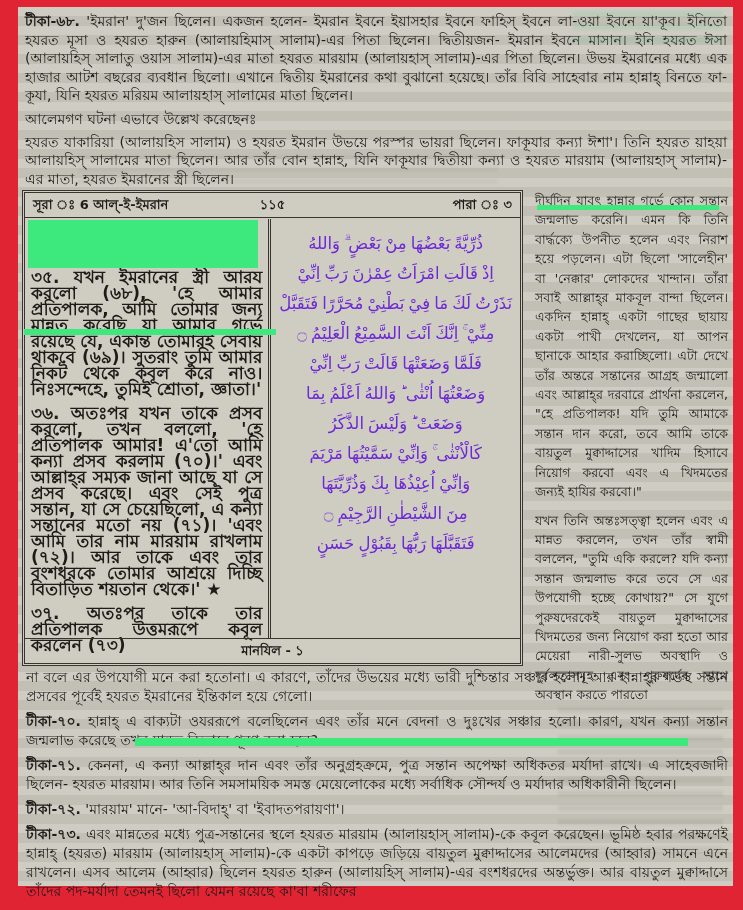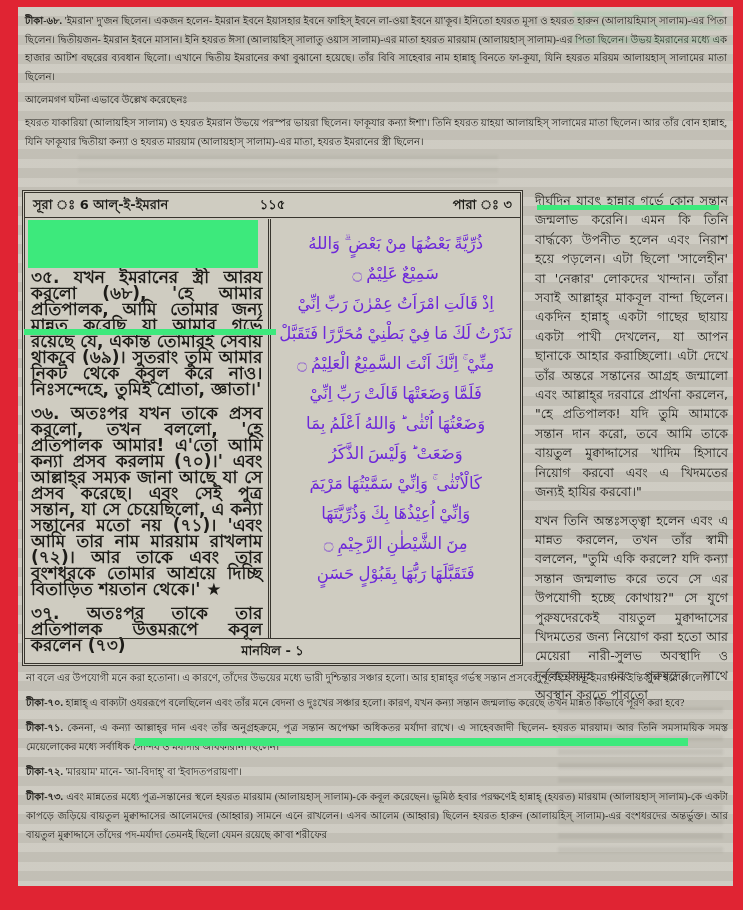--- a/index.html
+++ b/index.html
@@ -11,21 +11,21 @@
   }
   .paper{
     position:absolute;left:18px;top:7px;width:715px;height:879px;
     background:
       repeating-linear-gradient(180deg, rgba(255,255,255,.10) 0 9px, rgba(0,0,0,.035) 9px 19px),
       #c9c6bc;
     color:#1d1c18;
   }
   
   .top-notes{position:absolute;left:7px;top:5px;width:702px;}
-  .note-para{font-size:10px;line-height:18.6px;text-align:justify;margin:0 0 5px 0;font-family:Liberation Serif, serif;}
+  .note-para{font-size:14px;line-height:18.6px;text-align:justify;margin:0 0 5px 0;}
   .note-label{font-weight:bold;}
   .lead-para{margin-bottom:4px;}
   
   .quran-box{
     position:absolute;left:4px;top:183px;width:501px;height:476px;
     border:3px double #38352e;background:#cfccc1;box-sizing:border-box;
   }
   .box-header{
     position:absolute;top:0;left:0;right:0;height:25px;
     border-bottom:1px solid #38352e;
@@ -103,21 +103,20 @@
     </div>
     <div class="box-body">
       <div class="trans-col">
         <p>৩৫. যখন ইমরানের স্ত্রী আরয করলো (৬৮), 'হে আমার প্রতিপালক, আমি তোমার জন্য মান্নত করেছি যা আমার গর্ভে রয়েছে যে, একান্ত তোমারই সেবায় থাকবে (৬৯)। সুতরাং তুমি আমার নিকট থেকে কবূল করে নাও। নিঃসন্দেহে, তুমিই শ্রোতা, জ্ঞাতা।'</p>
         <p>৩৬. অতঃপর যখন তাকে প্রসব করলো, তখন বললো, 'হে প্রতিপালক আমার! এ'তো আমি কন্যা প্রসব করলাম (৭০)।' এবং আল্লাহ্‌র সম্যক জানা আছে যা সে প্রসব করেছে। এবং সেই পুত্র সন্তান, যা সে চেয়েছিলো, এ কন্যা সন্তানের মতো নয় (৭১)। 'এবং আমি তার নাম মারয়াম রাখলাম (৭২)। আর তাকে এবং তার বংশধরকে তোমার আশ্রয়ে দিচ্ছি বিতাড়িত শয়তান থেকে।' ★</p>
         <p>৩৭. অতঃপর তাকে তার প্রতিপালক উত্তমরূপে কবূল করলেন (৭৩)</p>
       </div>
       <div class="col-divider"></div>
       <div class="arabic-col">
         <div class="arabic-line">ذُرِّيَّةً بَعْضُهَا مِنْ بَعْضٍ ۗ وَاللهُ</div>
-        <div class="arabic-line">سَمِيْعٌ عَلِيْمٌ ۝</div>
         <div class="arabic-line ayah-gap">اِذْ قَالَتِ امْرَاَتُ عِمْرٰنَ رَبِّ اِنِّيْ</div>
         <div class="arabic-line">نَذَرْتُ لَكَ مَا فِيْ بَطْنِيْ مُحَرَّرًا فَتَقَبَّلْ</div>
         <div class="arabic-line">مِنِّيْ ۚ اِنَّكَ اَنْتَ السَّمِيْعُ الْعَلِيْمُ ۝</div>
         <div class="arabic-line ayah-gap">فَلَمَّا وَضَعَتْهَا قَالَتْ رَبِّ اِنِّيْ</div>
         <div class="arabic-line">وَضَعْتُهَا اُنْثٰى ؕ وَاللهُ اَعْلَمُ بِمَا</div>
         <div class="arabic-line">وَضَعَتْ ؕ وَلَيْسَ الذَّكَرُ</div>
         <div class="arabic-line">كَالْاُنْثٰى ۚ وَاِنِّيْ سَمَّيْتُهَا مَرْيَمَ</div>
         <div class="arabic-line">وَاِنِّيْ اُعِيْذُهَا بِكَ وَذُرِّيَّتَهَا</div>
         <div class="arabic-line">مِنَ الشَّيْطٰنِ الرَّجِيْمِ ۝</div>
         <div class="arabic-line ayah-gap">فَتَقَبَّلَهَا رَبُّهَا بِقَبُوْلٍ حَسَنٍ</div>

